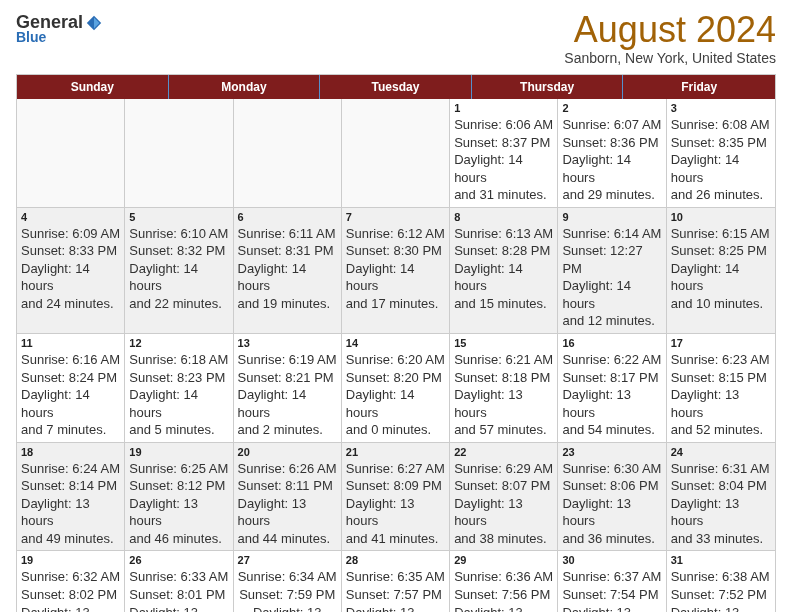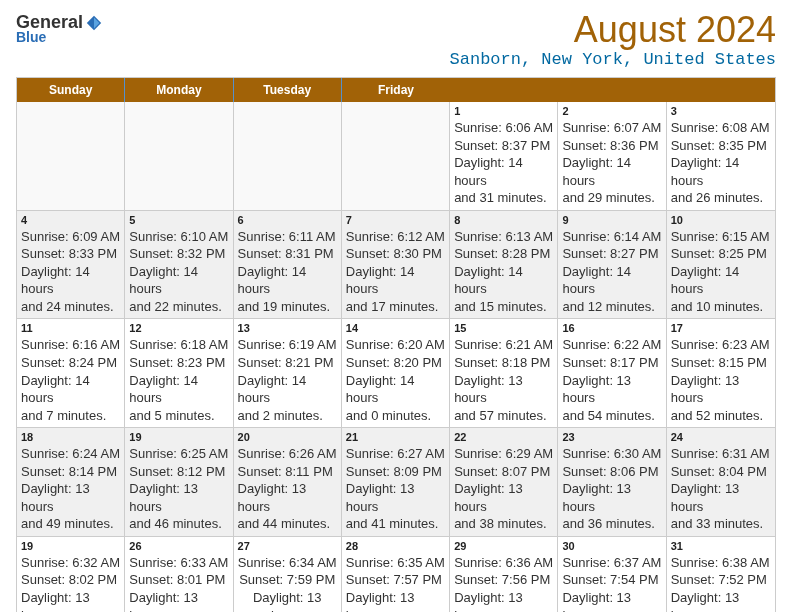--- a/index.html
+++ b/index.html
@@ -40,35 +40,34 @@
     .title-block {
       text-align: right;
     }
     .title-month {
       font-size: 36px;
       font-weight: normal;
       color: #a16207;
       line-height: 1;
     }
     .title-location {
-      font-size: 17px;
-      color: #0369a1;
+      font-size: 14px;
+      color: #404040;
       margin-top: 2px;
-      font-family: Liberation Mono, monospace;
     }
     .calendar {
       flex: 1;
       display: flex;
       flex-direction: column;
       border: 1px solid #ccc;
     }
     .cal-header-row {
       display: grid;
-      grid-template-columns: repeat(7, 1fr);
-      background: #a16207;
+      grid-template-columns: repeat(5, 1fr);
+      background: #7f1d1d;
     }
     .cal-header-cell {
       color: #fff;
       font-size: 12px;
       font-weight: bold;
       text-align: center;
       padding: 5px 2px;
       border-right: 1px solid #5590cc;
     }
     .cal-header-cell:last-child { border-right: none; }
@@ -133,20 +132,21 @@
       <div class="title-month">August 2024</div>
       <div class="title-location">Sanborn, New York, United States</div>
     </div>
   </div>
 
   <div class="calendar">
     <div class="cal-header-row">
     <div class="cal-header-cell">Sunday</div>
         <div class="cal-header-cell">Monday</div>
         <div class="cal-header-cell">Tuesday</div>
+        <div class="cal-header-cell">Thursday</div>
         <div class="cal-header-cell">Friday</div>
       </div>
     <div class="cal-body">
     <div class="cal-row">
           <div class="cal-cell empty"></div>
           <div class="cal-cell empty"></div>
           <div class="cal-cell empty"></div>
           <div class="cal-cell empty"></div>
           <div class="cal-cell">
             <div class="day-num">1</div>
@@ -202,21 +202,21 @@
           <div class="cal-cell shaded">
             <div class="day-num">8</div>
             <div class="day-info" style="white-space: pre-line;">Sunrise: 6:13 AM
 Sunset: 8:28 PM
 Daylight: 14 hours
 and 15 minutes.</div>
           </div>
           <div class="cal-cell shaded">
             <div class="day-num">9</div>
             <div class="day-info" style="white-space: pre-line;">Sunrise: 6:14 AM
-Sunset: 8:27 PM
+Sunset: 12:27 PM
 Daylight: 14 hours
 and 12 minutes.</div>
           </div>
           <div class="cal-cell shaded">
             <div class="day-num">10</div>
             <div class="day-info" style="white-space: pre-line;">Sunrise: 6:15 AM
 Sunset: 8:25 PM
 Daylight: 14 hours
 and 10 minutes.</div>
           </div>

